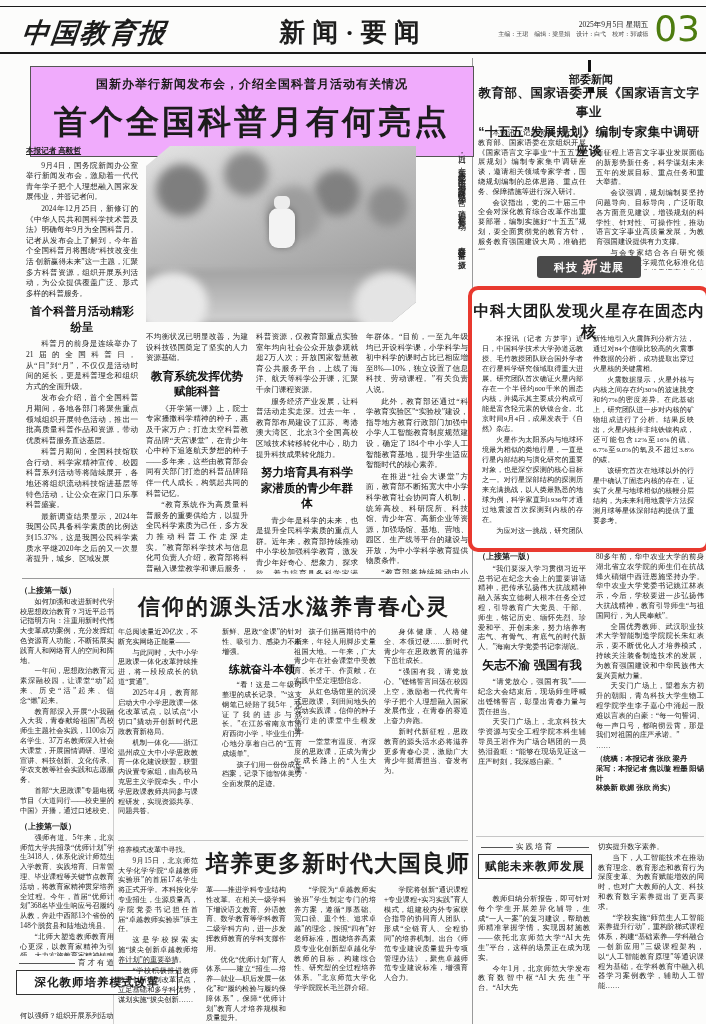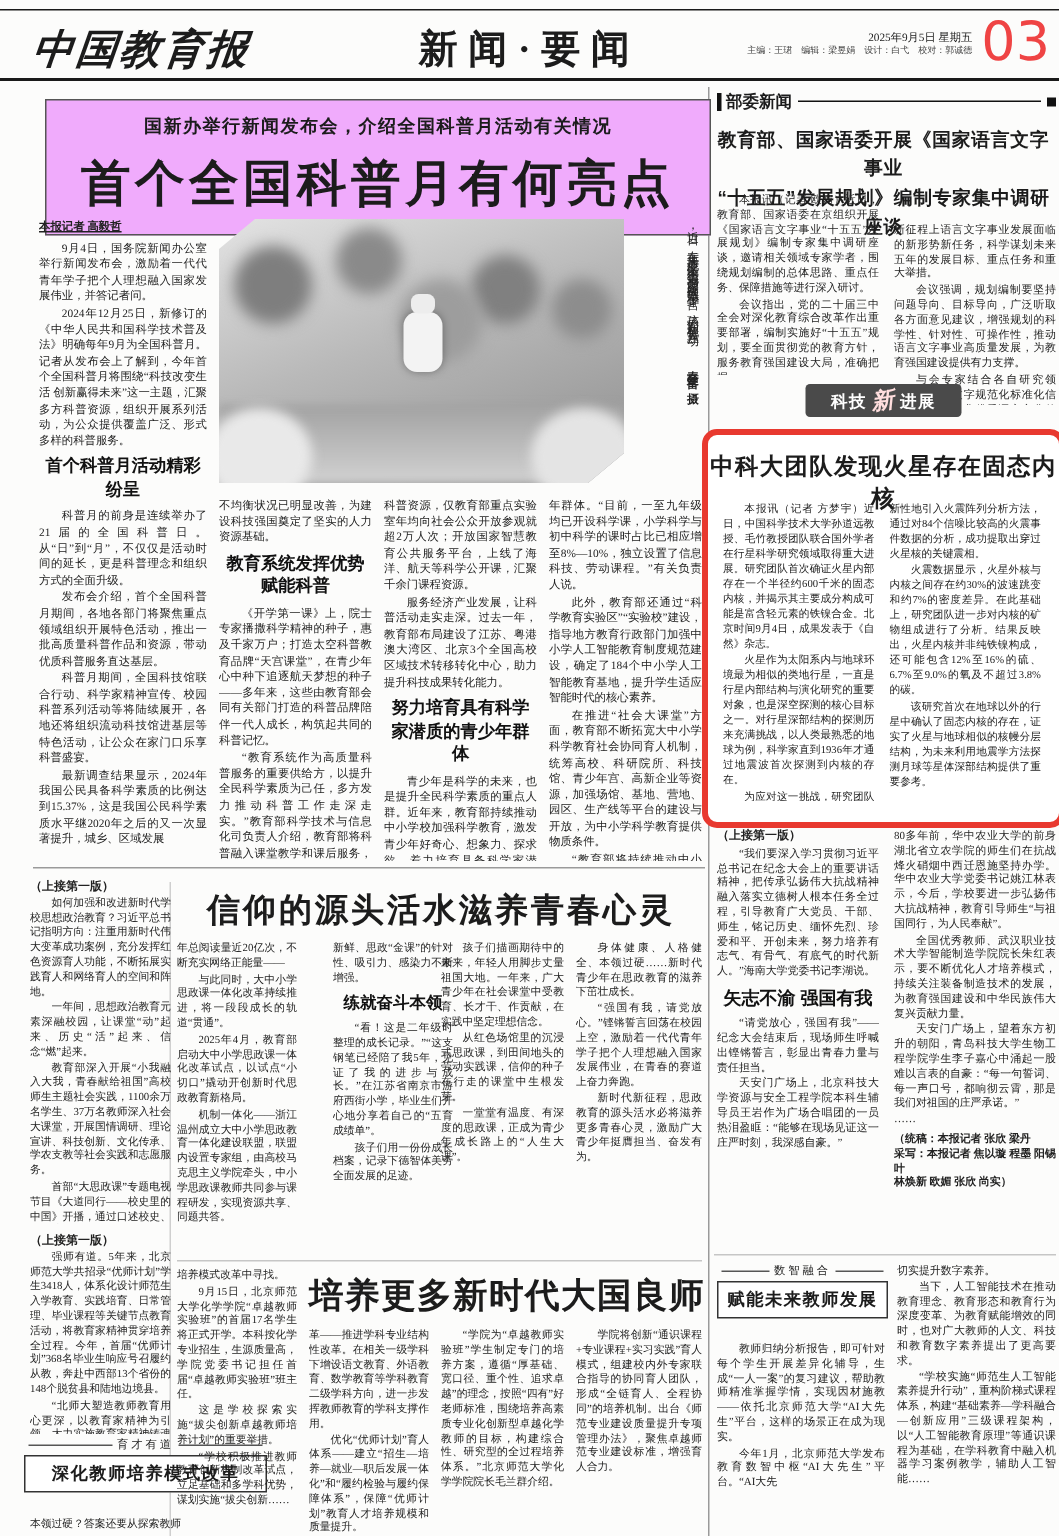--- a/index.html
+++ b/index.html
@@ -6,21 +6,21 @@
   .page{position:relative;width:706px;height:1024px;background:#fcfcfb;margin:0 auto;overflow:hidden;
         font-family:"Liberation Serif","DejaVu Serif",serif;color:#1c1c1c;}
   .abs{position:absolute;}
   .rule{position:absolute;background:#1a1a1a;}
   .hair{position:absolute;background:#9a9a9a;}
   
   .logo{font-family:"DejaVu Serif",serif;font-style:italic;font-weight:bold;font-size:27px;letter-spacing:2px;transform:skewX(-6deg);}
   .secttl{font-family:"Liberation Serif",serif;font-weight:bold;font-size:26px;letter-spacing:7px;}
   .dateblk{font-size:7.5px;color:#222;text-align:right;line-height:1.5;}
   .credits{font-size:6px;color:#444;}
-  .pageno{font-family:"DejaVu Sans",sans-serif;font-size:36px;font-weight:400;line-height:1;color:#ef4444;}
+  .pageno{font-family:"DejaVu Sans",sans-serif;font-size:36px;font-weight:400;line-height:1;color:#4d7c0f;}
   
   .kicker{font-family:"Liberation Sans","DejaVu Sans",sans-serif;font-size:12px;font-weight:bold;text-align:center;letter-spacing:1px;}
   .h1{font-family:"Liberation Sans","DejaVu Sans",sans-serif;font-size:33px;font-weight:bold;text-align:center;letter-spacing:3px;margin-top:7px;}
   .h2{font-family:"Liberation Sans","DejaVu Sans",sans-serif;font-weight:bold;text-align:center;}
   
   .col{position:absolute;overflow:hidden;text-align:justify;font-size:7.6px;line-height:10.6px;color:#222;}
   .col.small{font-size:7.2px;line-height:9.8px;}
   .col p{margin:0 0 1px;text-indent:2em;}
   .col p.ni{text-indent:0;}
   .byline{font-weight:bold;text-indent:0 !important;margin-bottom:4px !important;text-decoration:underline;}
@@ -33,21 +33,21 @@
          background:linear-gradient(160deg,#e3e3e3 0%,#b9b9b9 45%,#8e8e8e 100%);
          clip-path:polygon(24px 0,100% 0,100% calc(100% - 20px),calc(100% - 24px) 100%,0 100%,0 20px);}
   .blob{position:absolute;border-radius:50%;filter:blur(5px);}
   .robot{position:absolute;left:123px;top:62px;width:26px;height:40px;background:#f3f3f3;border-radius:9px;box-shadow:0 0 6px rgba(0,0,0,.35);}
   .robot:before{content:"";position:absolute;left:5px;top:-12px;width:16px;height:13px;border-radius:5px;background:#ededed;}
   .floor{position:absolute;left:0;bottom:0;width:100%;height:52px;background:linear-gradient(#a2a2a2,#d2d2d2);filter:blur(3px);}
   .vcap{position:absolute;left:424px;top:148px;width:44px;height:176px;writing-mode:vertical-rl;
         font-size:8px;line-height:14px;letter-spacing:1.5px;color:#222;overflow:hidden;}
   .vcap .cr{font-weight:bold;margin-top:10px;}
   
-  .tagrow{position:absolute;left:478px;top:60px;width:226px;display:flex;align-items:center;}
+  .tagrow{position:absolute;left:478px;top:60px;width:226px;display:flex;align-items:center;flex-direction:column;}
   .tagbar{width:3px;height:12px;background:#111;margin-right:3px;}
   .tagtxt{font-family:"Liberation Sans","DejaVu Sans",sans-serif;font-weight:bold;font-size:11px;}
   .tagline{flex:1;height:1px;background:#111;margin:0 4px;}
   .tagsq{width:6px;height:6px;background:#111;}
   .minhl{position:absolute;left:474px;top:84px;width:230px;text-align:center;
          font-family:"Liberation Sans","DejaVu Sans",sans-serif;font-weight:bold;font-size:12.5px;line-height:1.55;letter-spacing:.5px;}
   .badge{position:absolute;left:537px;top:256px;width:104px;height:22px;background:#4a4a4a;border-radius:3px;
          display:flex;align-items:center;justify-content:center;color:#fff;
          font-family:"Liberation Sans","DejaVu Sans",sans-serif;font-weight:bold;font-size:11px;letter-spacing:1px;}
   .badge .sc{font-family:"DejaVu Serif",serif;font-style:italic;font-size:15px;margin:0 3px;transform:rotate(-8deg);color:#ffdede;}
@@ -152,21 +152,21 @@
 
   <div class="lblbox" style="left:16px;top:958px;width:162px;">
     <div class="boxlabel">
       <span class="dash"></span>
       <span>育才有道</span>
       <span class="dash"></span>
     </div>
     <div class="boxttl">深化教师培养模式改革</div>
   </div>
   <div class="col small" style="left:20px;top:1012px;width:156px;height:12px;">
-    <p class="ni">本领过硬？答案还要从探索教师</p>
+    <p class="ni">何以强师？组织开展系列活动</p>
   </div>
 
   <div class="abs h2 bigttl2" style="left:118px;top:592px;width:352px;">信仰的源头活水滋养青春心灵</div>
   <div class="col small" style="left:118px;top:628px;width:80px;height:208px;">
     <p class="ni">年总阅读量近20亿次，不断充实网络正能量——</p>
     <p>与此同时，大中小学思政课一体化改革持续推进，将一段段成长的轨道“贯通”。</p>
     <p>2025年4月，教育部启动大中小学思政课一体化改革试点，以试点“小切口”撬动开创新时代思政教育新格局。</p>
     <p>机制一体化——浙江温州成立大中小学思政教育一体化建设联盟，联盟内设置专家组，由高校马克思主义学院牵头，中小学思政课教师共同参与课程研发，实现资源共享、同题共答。</p>
   </div>
   <div class="col small" style="left:206px;top:628px;width:80px;height:208px;margin-left:16px;">
@@ -259,21 +259,21 @@
     <p class="ni">……</p>
     <p class="creditsblk">（统稿：本报记者 张欣 梁丹
 采写：本报记者 焦以璇 程墨 阳锡叶
 林焕新 欧媚 张欣 尚实）</p>
   </div>
   <div class="hair" style="left:476px;top:836px;width:228px;height:1px;background:#c6c6c6;"></div>
 
   <div class="lblbox" style="left:478px;top:842px;width:114px;">
     <div class="boxlabel">
       <span class="dash"></span>
-      <span>数智融合</span>
+      <span>实践培育</span>
       <span class="dash"></span>
     </div>
     <div class="boxttl">赋能未来教师发展</div>
   </div>
   <div class="col small" style="left:478px;top:894px;width:112px;height:130px;font-size:7.3px;">
     <p>教师归纳分析报告，即可针对每个学生开展差异化辅导，生成“一人一案”的复习建议，帮助教师精准掌握学情，实现因材施教——依托北京师范大学“AI大先生”平台，这样的场景正在成为现实。</p>
     <p>今年1月，北京师范大学发布教育数智中枢“AI大先生”平台。“AI大先</p>
   </div>
   <div class="col small" style="left:598px;top:842px;width:106px;height:182px;font-size:7.3px;">
     <p class="ni">切实提升数字素养。</p>

